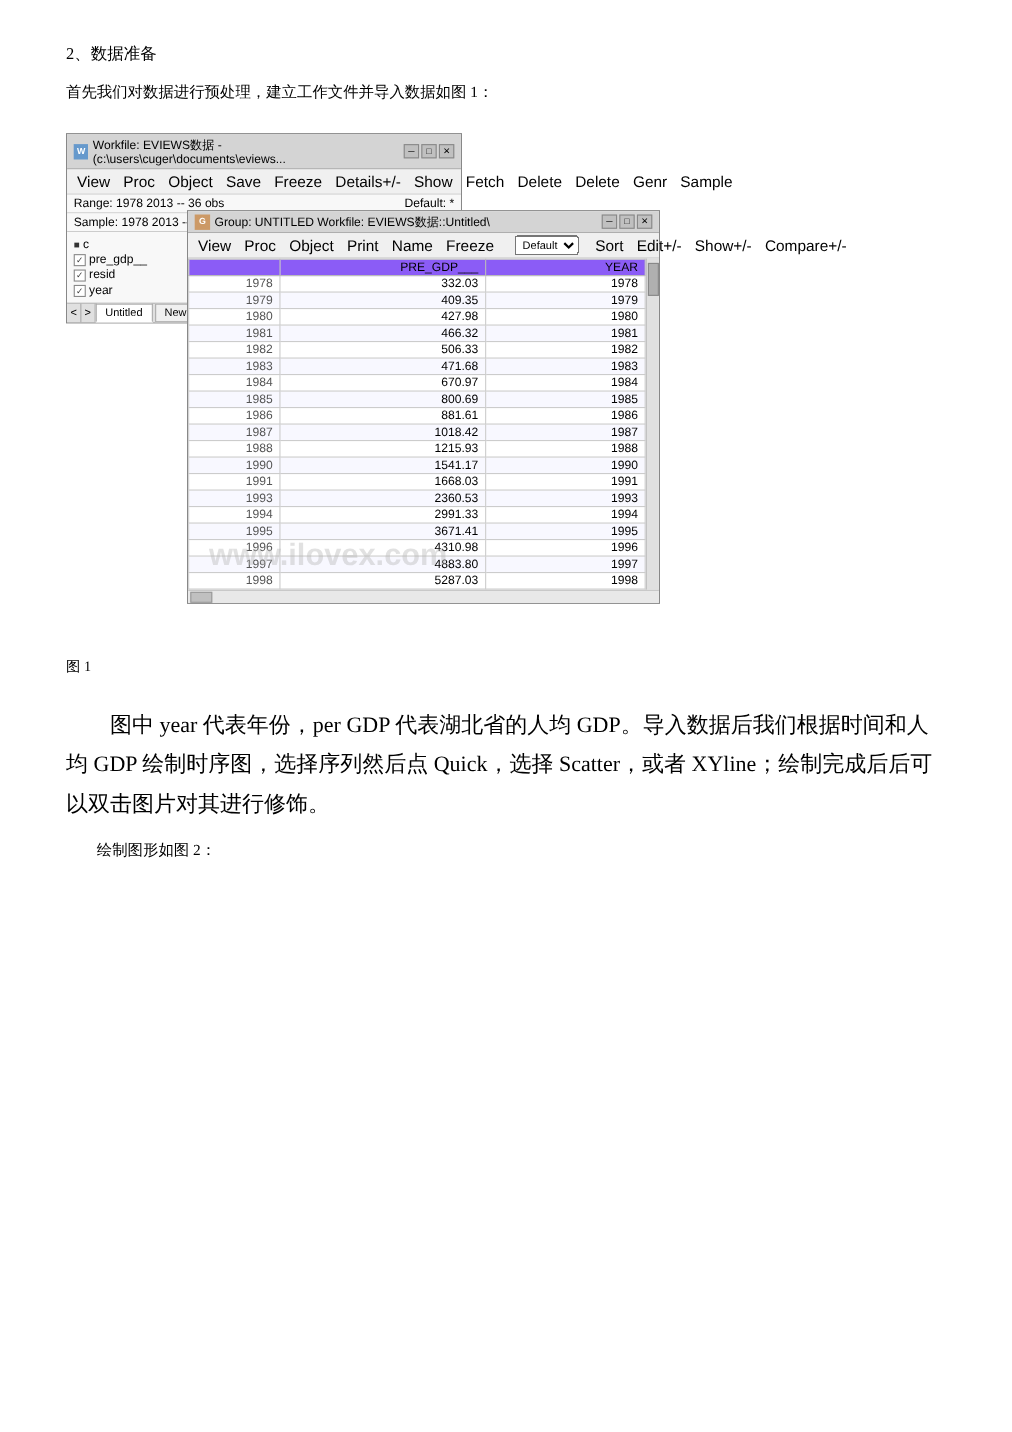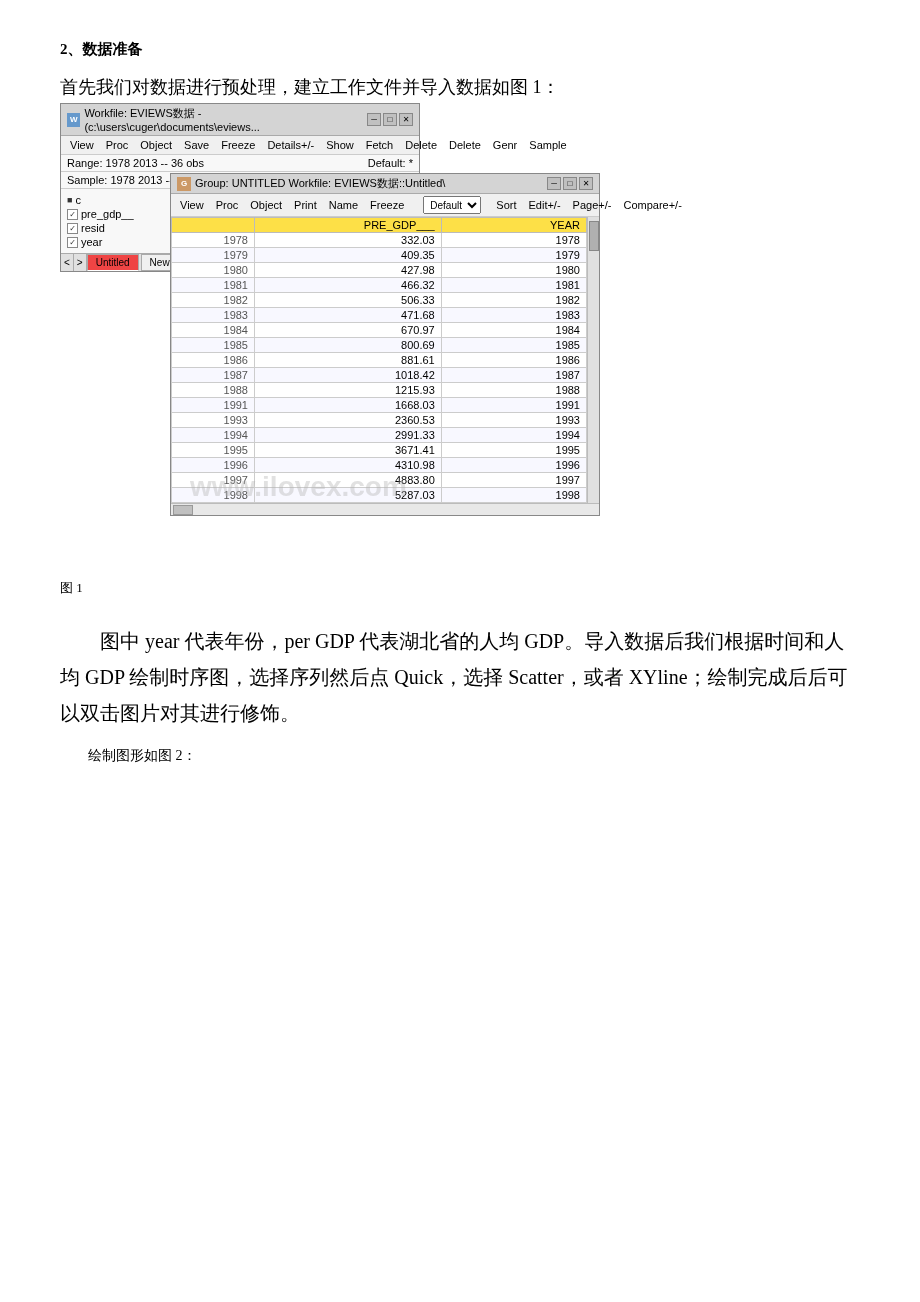--- a/index.html
+++ b/index.html
@@ -6,27 +6,27 @@
     body {
       font-family: "SimSun", "宋体", serif;
       background: #fff;
       color: #000;
       font-size: 14px;
       padding: 40px 60px;
     }
 
     .section-title {
       font-size: 15px;
-      font-weight: bold;
+      font-weight: normal;
       margin-bottom: 16px;
     }
 
     .intro-text {
-      font-size: 18px;
-      margin-bottom: 4px;
+      font-size: 14px;
+      margin-bottom: 28px;
     }
 
     
     .workfile-window {
       border: 1px solid #888;
       display: inline-block;
       background: #f0f0f0;
       font-family: Arial, sans-serif;
       font-size: 11px;
       margin-bottom: 4px;
@@ -82,21 +82,21 @@
     .window-menubar {
       background: #f0f0f0;
       padding: 2px 4px;
       display: flex;
       gap: 2px;
       border-bottom: 1px solid #ccc;
     }
 
     .menu-item {
       padding: 1px 5px;
-      font-size: 11px;
+      font-size: 14px;
       cursor: pointer;
     }
 
     .window-info {
       padding: 2px 6px;
       font-size: 11px;
       display: flex;
       gap: 16px;
       border-bottom: 1px solid #ccc;
       background: #f8f8f8;
@@ -164,21 +164,21 @@
     .tab {
       padding: 2px 8px;
       font-size: 10px;
       border: 1px solid #aaa;
       background: #f0f0f0;
       cursor: pointer;
       margin-right: 2px;
     }
 
     .tab.active {
-      background: #ef4444;
+      background: #ffffff;
       border-bottom: 1px solid #fff;
     }
 
     
     .group-window {
       border: 1px solid #888;
       background: #fff;
       font-family: Arial, sans-serif;
       font-size: 11px;
       width: 520px;
@@ -223,21 +223,21 @@
       max-height: 320px;
     }
 
     .group-table {
       border-collapse: collapse;
       font-size: 11px;
       width: 100%;
     }
 
     .group-table th {
-      background: #fde047;
+      background: #8b5cf6;
       border: 1px solid #bbb;
       padding: 1px 6px;
       text-align: right;
       font-weight: normal;
     }
 
     .group-table td {
       border: 1px solid #ccc;
       padding: 1px 6px;
       text-align: right;
@@ -428,21 +428,21 @@
       <span class="menu-item">Print</span>
       <span class="menu-item">Name</span>
       <span class="menu-item">Freeze</span>
       <span style="margin-left:8px; margin-right:2px;"></span>
       <select class="dropdown-select">
         <option>Default</option>
       </select>
       <span style="margin-left:6px;"></span>
       <span class="menu-item">Sort</span>
       <span class="menu-item">Edit+/-</span>
-      <span class="menu-item">Page+/-</span>
+      <span class="menu-item">Show+/-</span>
       <span class="menu-item">Compare+/-</span>
     </div>
 
     <div style="display:flex;">
       <div class="group-table-container" style="flex:1;">
         <table class="group-table">
           <thead>
             <tr>
               <th style="text-align:right; min-width:40px;"></th>
               <th style="text-align:right; min-width:90px;">PRE_GDP___</th>
@@ -499,20 +499,25 @@
                 <td class="row-num">1987</td>
                 <td>1018.42</td>
                 <td>1987</td>
               </tr>
               <tr>
                 <td class="row-num">1988</td>
                 <td>1215.93</td>
                 <td>1988</td>
               </tr>
               <tr>
+                <td class="row-num">1990</td>
+                <td>1541.17</td>
+                <td>1990</td>
+              </tr>
+              <tr>
                 <td class="row-num">1991</td>
                 <td>1668.03</td>
                 <td>1991</td>
               </tr>
               <tr>
                 <td class="row-num">1993</td>
                 <td>2360.53</td>
                 <td>1993</td>
               </tr>
               <tr>

